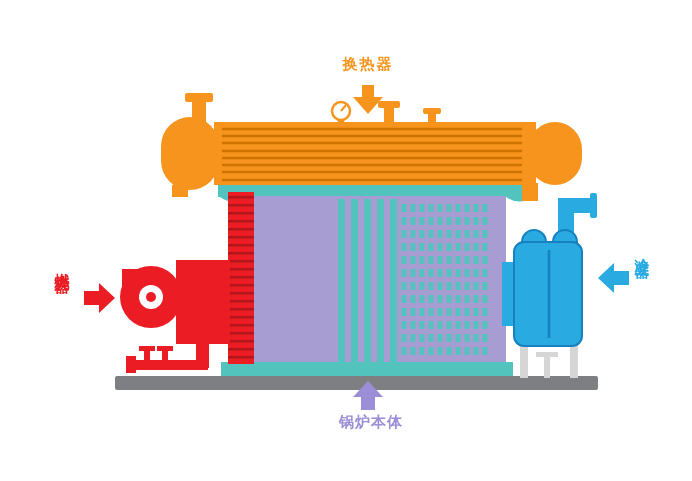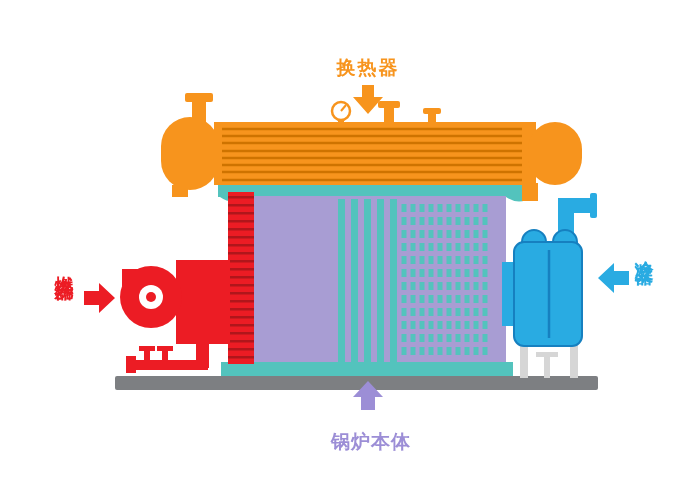--- a/index.html
+++ b/index.html
@@ -3,21 +3,21 @@
 <meta charset="utf-8">
 <style>
   html,body { margin:0; padding:0; background:#fff; }
   .stage {
     position:relative; width:692px; height:481px;
     background:#ffffff; overflow:hidden;
     font-family:"DejaVu Sans","Liberation Sans",sans-serif;
   }
   .stage svg { position:absolute; left:0; top:0; }
   .lbl {
-    position:absolute; font-weight:bold; font-size:19px;
+    position:absolute; font-weight:bold; font-size:15px;
     letter-spacing:2px; white-space:nowrap; user-select:none;
   }
   .lbl.h { transform:translateX(-50%); }
   .lbl.v {
     writing-mode:vertical-rl; text-orientation:upright;
     letter-spacing:3px;
   }
   .lbl-orange { color:#F7941D; }
   .lbl-red    { color:#EC1C24; }
   .lbl-blue   { color:#29ABE2; }
@@ -127,14 +127,14 @@
     <polygon points="598,278 614,263 614,271 629,271 629,285 614,285 614,293" fill="#29ABE2"></polygon>
     <polygon points="368,381 383,397 375,397 375,410 361,410 361,397 353,397" fill="#9C8ED6"></polygon>
   </svg>
 
   <div class="lbl h lbl-orange" style="left:368px; top:55px;">换热器</div>
 
   <div class="lbl v lbl-red" style="left:52px; top:261px;">燃烧器</div>
 
   <div class="lbl v lbl-blue" style="left:632px; top:246px;">冷凝器</div>
 
-  <div class="lbl h lbl-purple" style="left:371px; top:413px;margin-top:16px;">锅炉本体</div>
+  <div class="lbl h lbl-purple" style="left:371px; top:413px;">锅炉本体</div>
 </div>
 
 </body></html>

